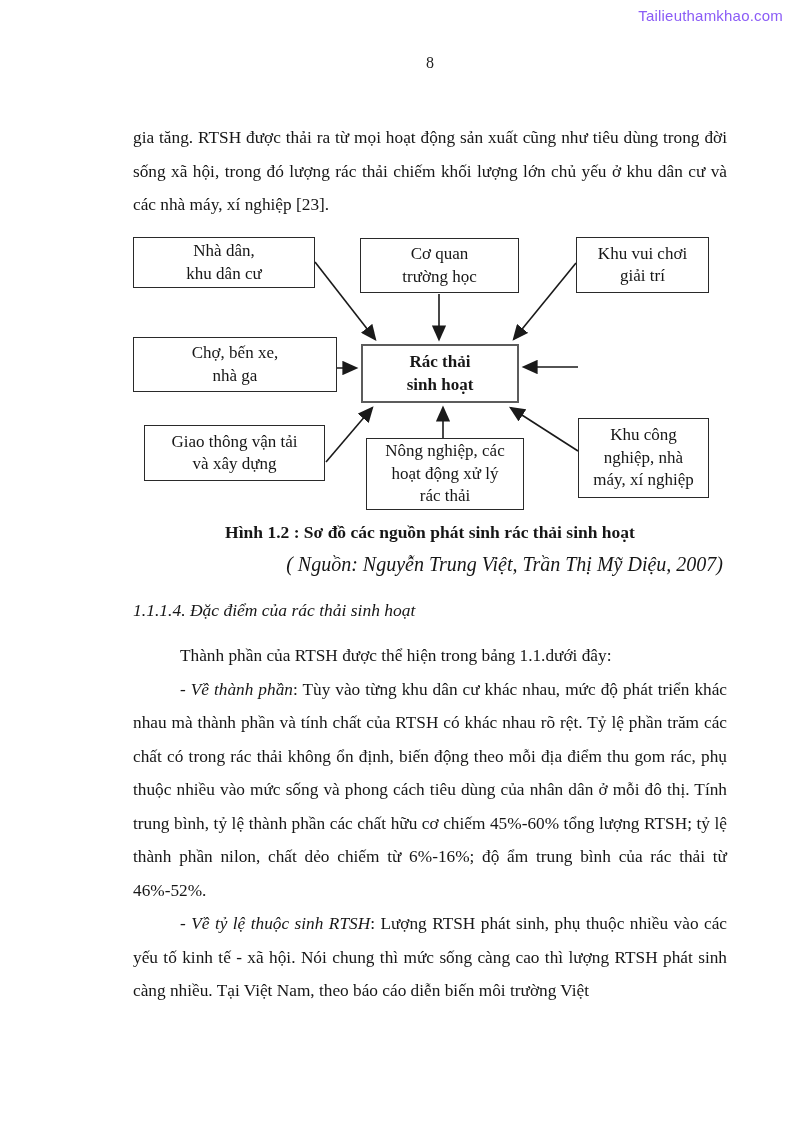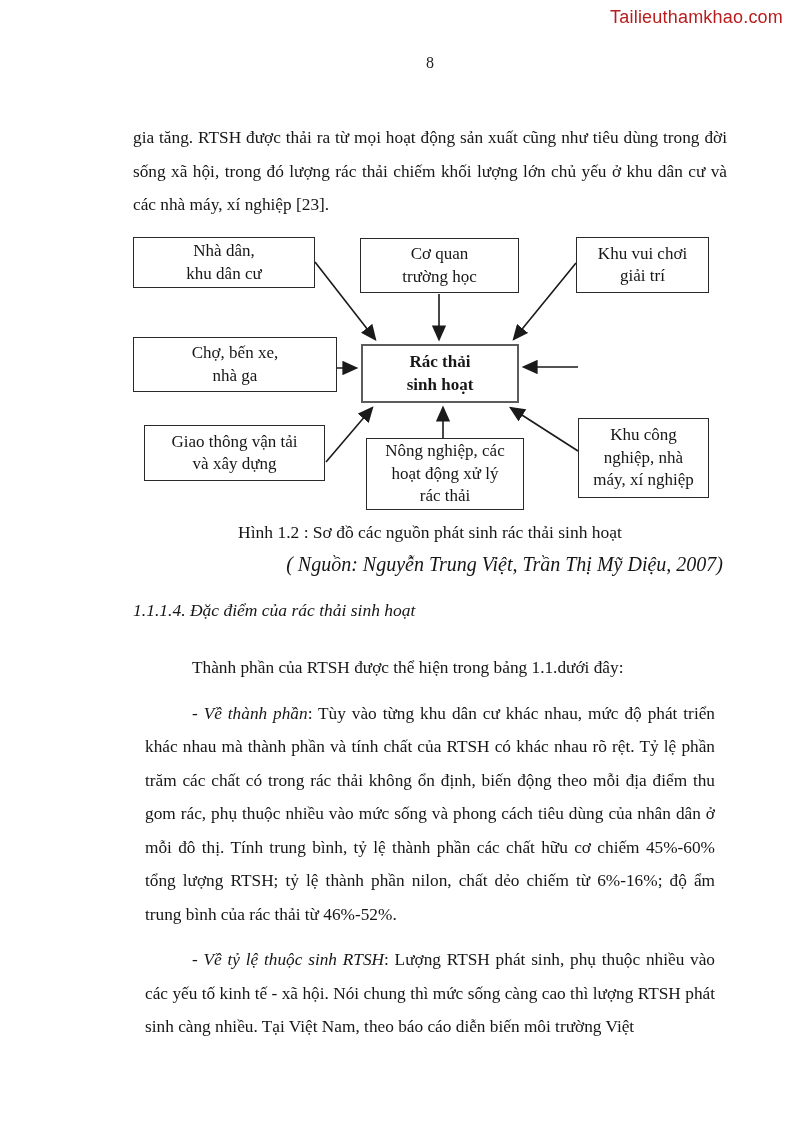--- a/index.html
+++ b/index.html
@@ -7,21 +7,21 @@
     position:relative;
     width:794px;height:1123px;
     background:#ffffff;
     font-family:"Liberation Serif","DejaVu Serif",serif;
     color:#161616;
     overflow:hidden;
   }
   .watermark{
     position:absolute;top:7px;right:11px;
     font-family:"Liberation Sans","DejaVu Sans",sans-serif;
-    font-size:18px;color:#b91c1c;letter-spacing:.2px;
+    font-size:15px;color:#8b5cf6;letter-spacing:.2px;
   }
   .pagenum{
     position:absolute;top:54px;left:133px;width:594px;
     text-align:center;font-size:16px;color:#222;
   }
   .intro{
     position:absolute;top:121px;left:133px;width:594px;
     font-size:17.3px;line-height:33.5px;text-align:justify;
   }
   
@@ -43,36 +43,36 @@
   .b7{left:11px;top:188px;width:181px;height:56px;}
   .b8{left:233px;top:201px;width:158px;height:72px;}
   .b9{left:445px;top:181px;width:131px;height:80px;}
   .bcenter{
     left:228px;top:107px;width:158px;height:59px;
     border:2.5px solid #5c5c5c;font-weight:bold;
   }
   .arrows{position:absolute;left:0;top:0;pointer-events:none;}
   .caption{
     position:absolute;top:522px;left:133px;width:594px;
-    text-align:center;font-weight:normal;font-size:17.5px;
+    text-align:center;font-weight:bold;font-size:17.5px;
   }
   .source{
     position:absolute;top:553px;left:133px;width:594px;
     text-align:right;font-style:italic;font-size:20px;
     padding-right:4px;box-sizing:border-box;
   }
   .heading{
     position:absolute;top:600px;left:133px;width:594px;
     font-style:italic;font-size:17.5px;
   }
   .bodytext{
     position:absolute;top:639px;left:133px;width:594px;
     font-size:17.3px;line-height:33.55px;text-align:justify;
   }
-  .bodytext p{margin:12px;text-indent:47px;}
+  .bodytext p{margin:0;text-indent:47px;}
   .ital{font-style:italic;}
 </style>
 </head>
 <body>
 
 <div class="page">
 
   <div class="watermark">Tailieuthamkhao.com</div>
 
   <div class="pagenum">8</div>

